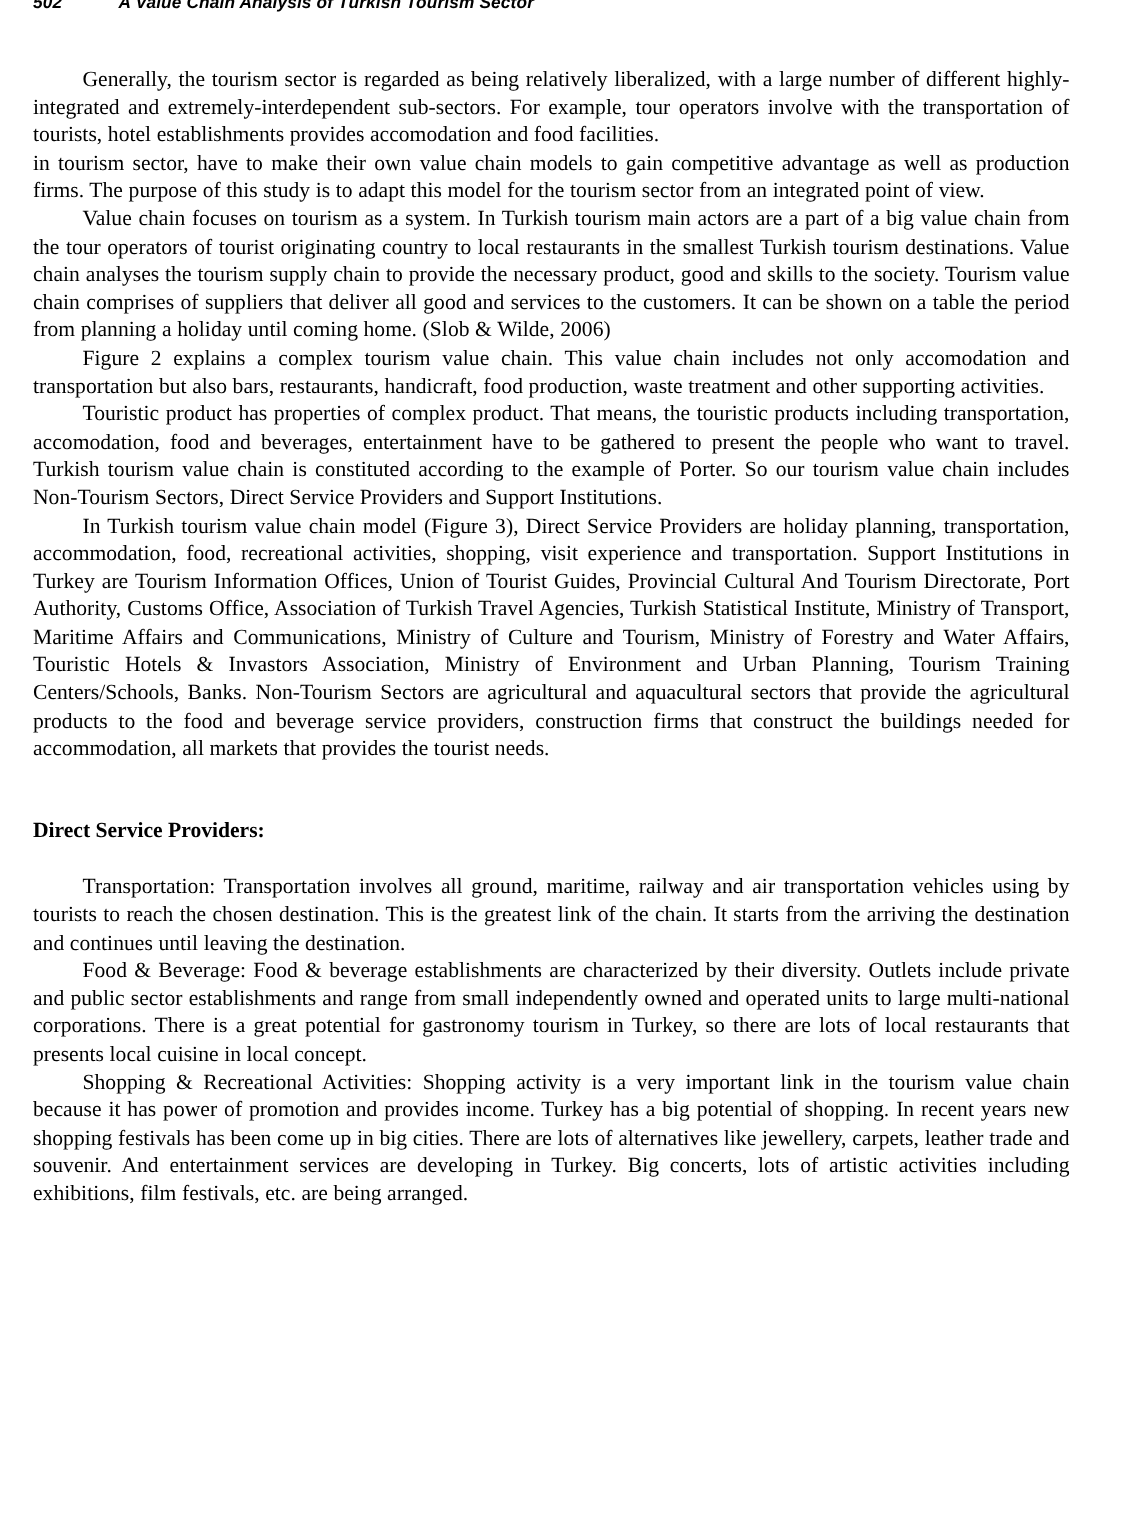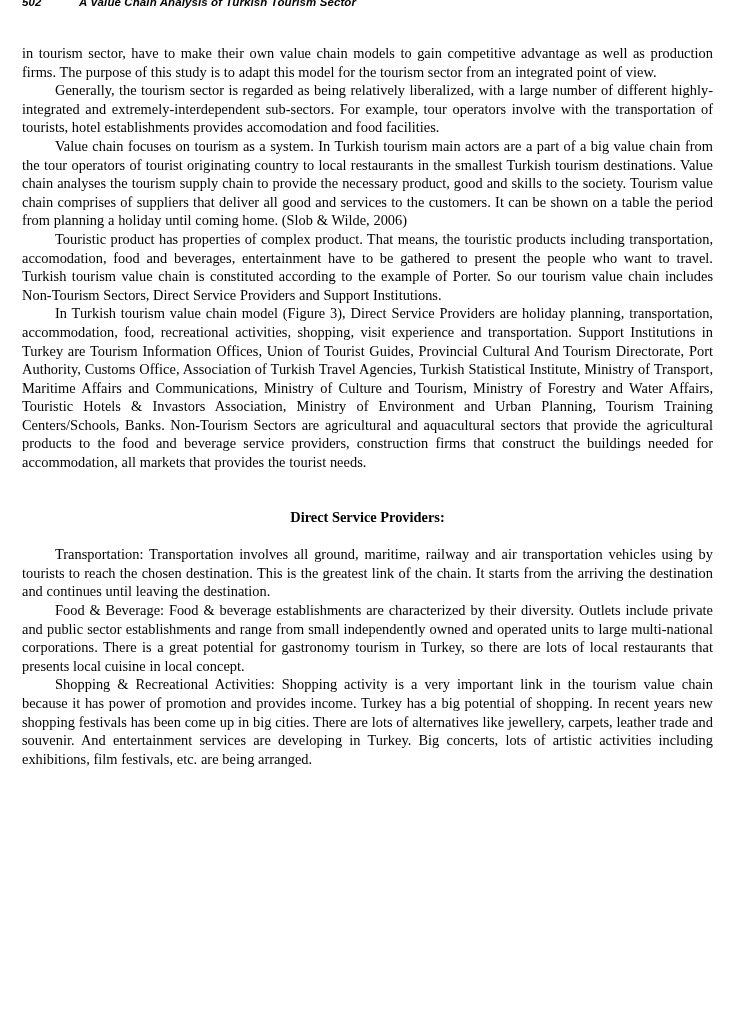--- a/index.html
+++ b/index.html
@@ -72,41 +72,42 @@
   }
   p.noindent {
     text-indent: 0;
   }
 
   h2.section-head {
     margin: 0;
     font-size: 14.4px;
     line-height: 18.6px;
     font-weight: bold;
-    text-align: center;
+    text-align: left;
   }
 
   .spacer-lg { height: 36px; }
   .spacer-md { height: 19px; }
 </style>
 </head>
 <body>
 
 <div class="page">
 
   <div class="running-head">
     <span class="folio">502</span>
     <span class="rh-title">A Value Chain Analysis of Turkish Tourism Sector</span>
   </div>
 
   <div class="body-col">
 
+    <p class="para indent">Generally, the tourism sector is regarded as being relatively liberalized, with a large number of different highly-integrated and extremely-interdependent sub-sectors. For example, tour operators involve with the transportation of tourists, hotel establishments provides accomodation and food facilities.</p>
     <p class="para noindent">in tourism sector, have to make their own value chain models to gain competitive advantage as well as production firms. The purpose of this study is to adapt this model for the tourism sector from an integrated point of view.</p>
-    <p class="para indent">Generally, the tourism sector is regarded as being relatively liberalized, with a large number of different highly-integrated and extremely-interdependent sub-sectors. For example, tour operators involve with the transportation of tourists, hotel establishments provides accomodation and food facilities.</p>
     <p class="para indent">Value chain focuses on tourism as a system. In Turkish tourism main actors are a part of a big value chain from the tour operators of tourist originating country to local restaurants in the smallest Turkish tourism destinations. Value chain analyses the tourism supply chain to provide the necessary product, good and skills to the society. Tourism value chain comprises of suppliers that deliver all good and services to the customers. It can be shown on a table the period from planning a holiday until coming home. (Slob &amp; Wilde, 2006)</p>
+    <p class="para indent">Figure 2 explains a complex tourism value chain. This value chain includes not only accomodation and transportation but also bars, restaurants, handicraft, food production, waste treatment and other supporting activities.</p>
     <p class="para indent">Touristic product has properties of complex product. That means, the touristic products including transportation, accomodation, food and beverages, entertainment have to be gathered to present the people who want to travel. Turkish tourism value chain is constituted according to the example of Porter. So our tourism value chain includes Non-Tourism Sectors, Direct Service Providers and Support Institutions.</p>
     <p class="para indent">In Turkish tourism value chain model (Figure 3), Direct Service Providers are holiday planning, transportation, accommodation, food, recreational activities, shopping, visit experience and transportation. Support Institutions in Turkey are  Tourism Information Offices, Union of Tourist Guides, Provincial Cultural And Tourism Directorate, Port Authority, Customs Office, Association of Turkish Travel Agencies, Turkish Statistical Institute, Ministry of Transport, Maritime Affairs and Communications, Ministry of Culture and Tourism, Ministry of Forestry and Water Affairs, Touristic Hotels &amp; Invastors Association, Ministry of Environment and Urban Planning, Tourism Training Centers/Schools, Banks. Non-Tourism Sectors are agricultural and aquacultural sectors that provide the agricultural products to the food and beverage service providers, construction firms that construct the buildings needed for accommodation, all markets that provides the tourist needs.</p>
 
     <div class="spacer-lg"></div>
 
     <h2 class="section-head">Direct Service Providers:</h2>
 
     <div class="spacer-md"></div>
 
     <p class="para indent">Transportation: Transportation involves all ground, maritime, railway and air transportation vehicles using by tourists to reach the chosen destination. This is the greatest link of the chain. It starts from the arriving the destination and continues until leaving the destination.</p>

